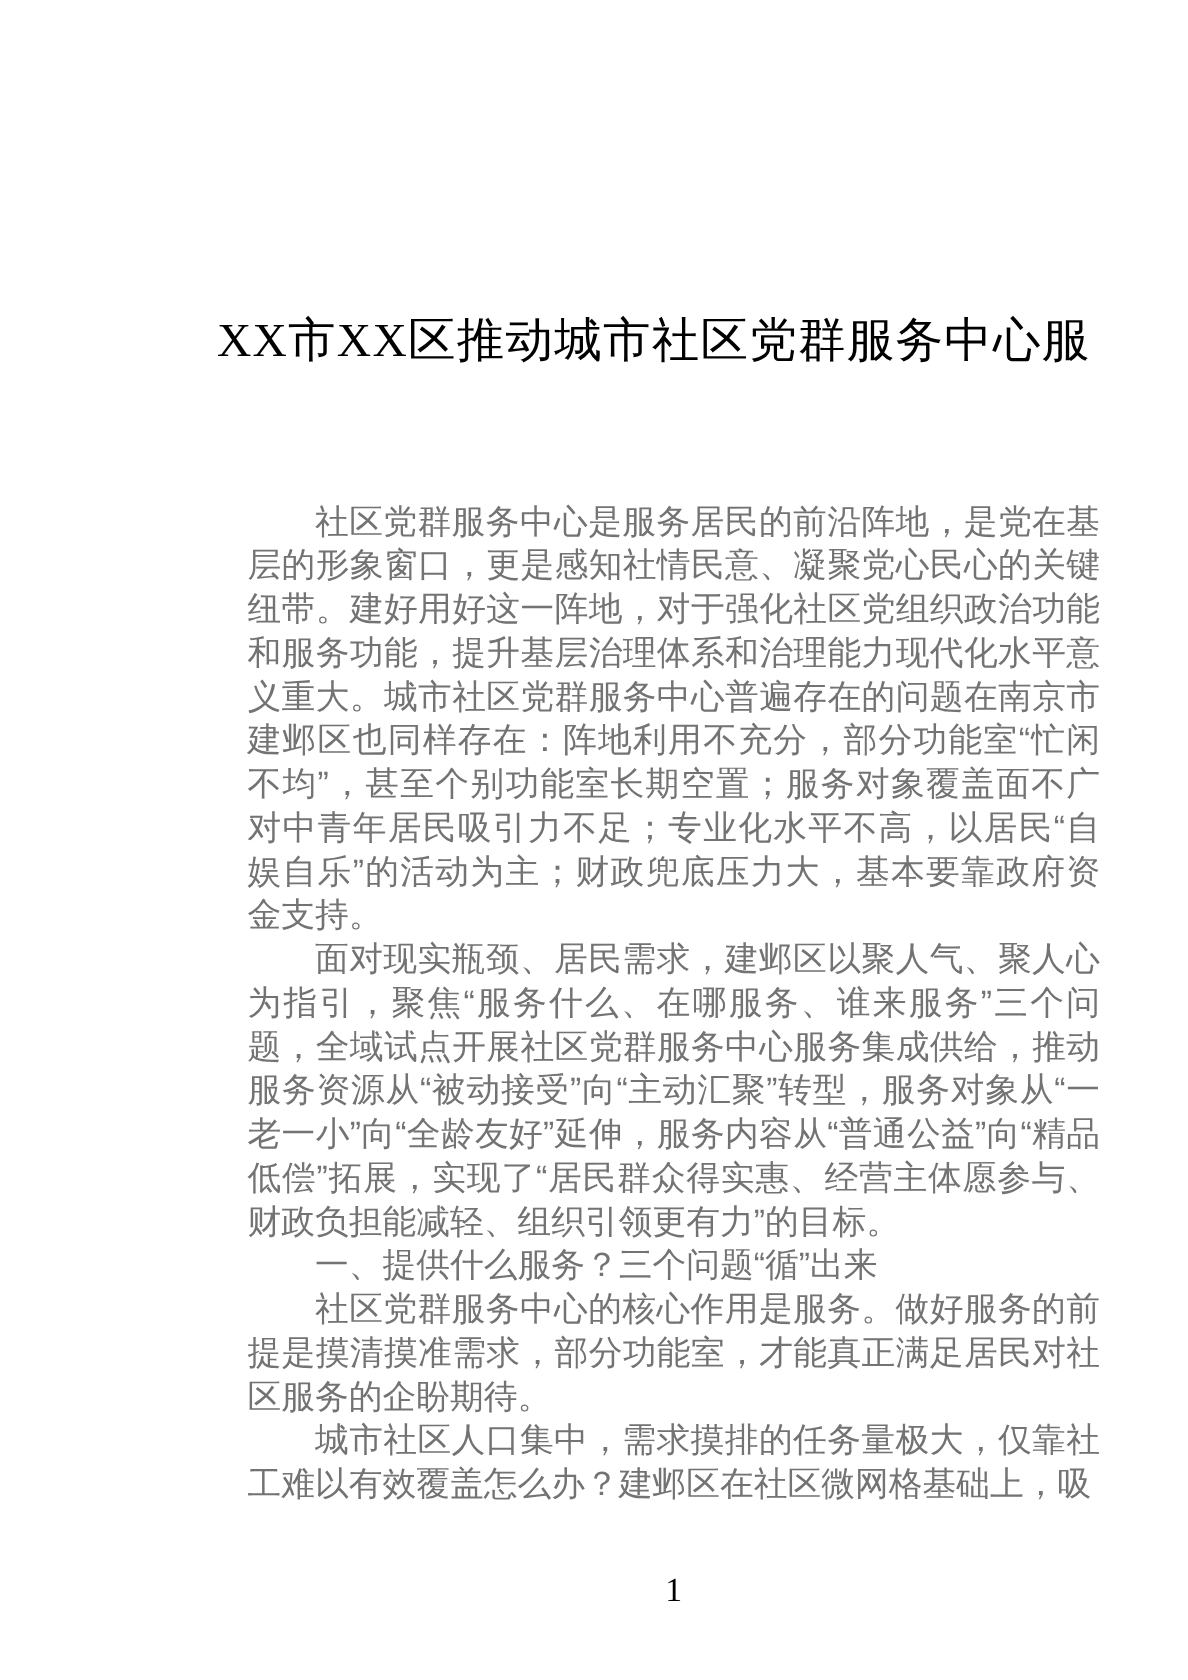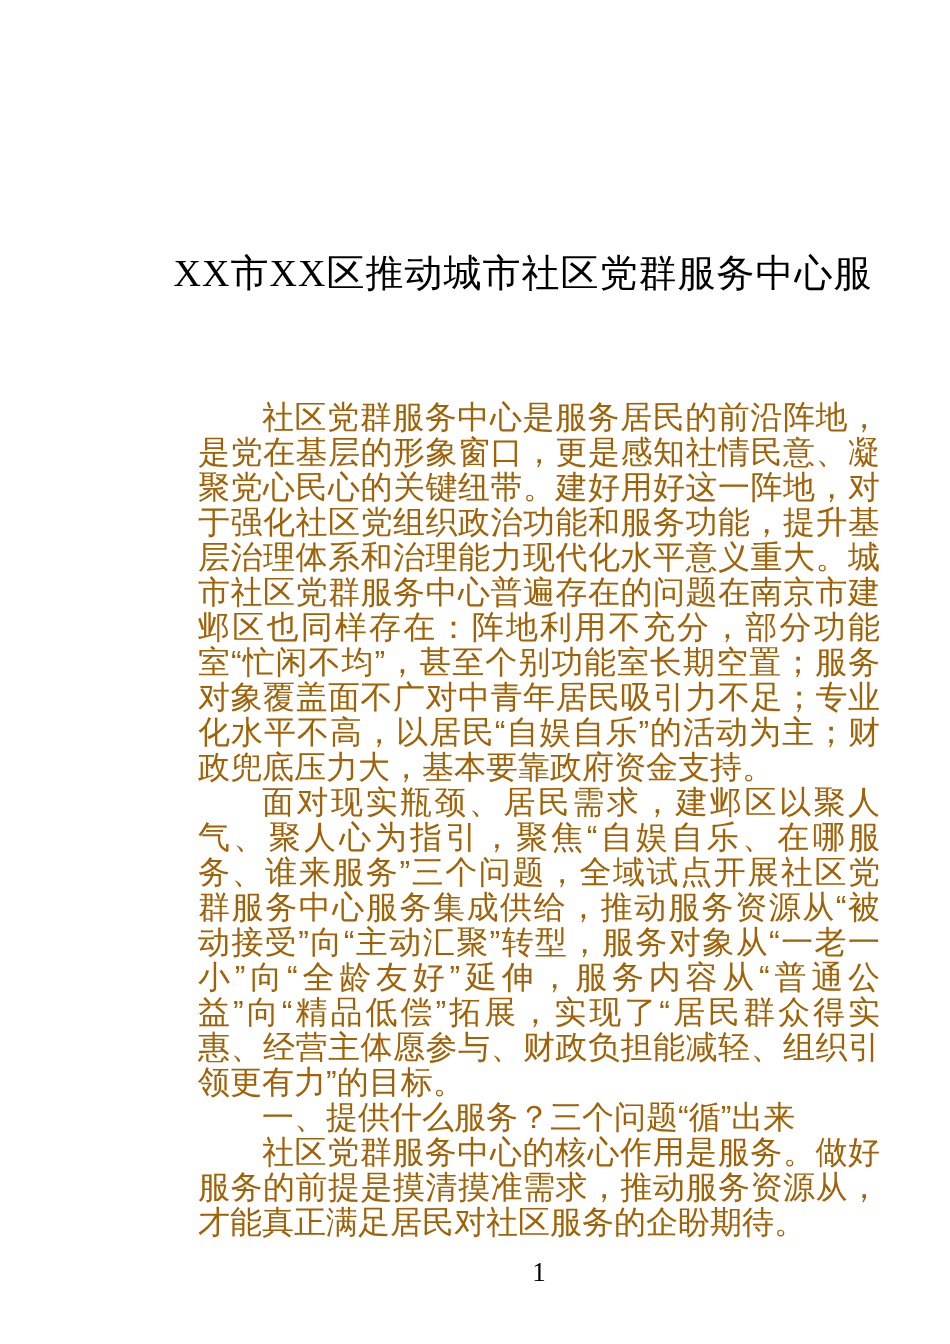--- a/index.html
+++ b/index.html
@@ -36,25 +36,25 @@
 
   .title-line {
     white-space: nowrap;
   }
 
   .doc-body {
     position: absolute;
     top: 336px;
     left: 134px;
     width: 682px;
-    font-size: 32px;
+    font-size: 27px;
     line-height: 35px;
     text-align: justify;
     text-justify: inter-character;
-    color: #a16207;
+    color: #737373;
   }
 
   .doc-body p {
     margin: 0;
     text-indent: 2em;
     word-break: normal;
     overflow-wrap: break-word;
   }
 
   .doc-body p.heading {
@@ -77,20 +77,21 @@
 <body>
 
 <div class="page">
 
   <div class="doc-title">
     <div class="title-line">XX市XX区推动城市社区党群服务中心服</div>
   </div>
 
   <div class="doc-body">
     <p>社区党群服务中心是服务居民的前沿阵地，是党在基层的形象窗口，更是感知社情民意、凝聚党心民心的关键纽带。建好用好这一阵地，对于强化社区党组织政治功能和服务功能，提升基层治理体系和治理能力现代化水平意义重大。城市社区党群服务中心普遍存在的问题在南京市建邺区也同样存在：阵地利用不充分，部分功能室“忙闲不均”，甚至个别功能室长期空置；服务对象覆盖面不广对中青年居民吸引力不足；专业化水平不高，以居民“自娱自乐”的活动为主；财政兜底压力大，基本要靠政府资金支持。</p>
-    <p>面对现实瓶颈、居民需求，建邺区以聚人气、聚人心为指引，聚焦“自娱自乐、在哪服务、谁来服务”三个问题，全域试点开展社区党群服务中心服务集成供给，推动服务资源从“被动接受”向“主动汇聚”转型，服务对象从“一老一小”向“全龄友好”延伸，服务内容从“普通公益”向“精品低偿”拓展，实现了“居民群众得实惠、经营主体愿参与、财政负担能减轻、组织引领更有力”的目标。</p>
+    <p>面对现实瓶颈、居民需求，建邺区以聚人气、聚人心为指引，聚焦“服务什么、在哪服务、谁来服务”三个问题，全域试点开展社区党群服务中心服务集成供给，推动服务资源从“被动接受”向“主动汇聚”转型，服务对象从“一老一小”向“全龄友好”延伸，服务内容从“普通公益”向“精品低偿”拓展，实现了“居民群众得实惠、经营主体愿参与、财政负担能减轻、组织引领更有力”的目标。</p>
     <p class="heading">一、提供什么服务？三个问题“循”出来</p>
-    <p>社区党群服务中心的核心作用是服务。做好服务的前提是摸清摸准需求，推动服务资源从，才能真正满足居民对社区服务的企盼期待。</p>
+    <p>社区党群服务中心的核心作用是服务。做好服务的前提是摸清摸准需求，部分功能室，才能真正满足居民对社区服务的企盼期待。</p>
+    <p>城市社区人口集中，需求摸排的任务量极大，仅靠社工难以有效覆盖怎么办？建邺区在社区微网格基础上，吸</p>
   </div>
 
   <div class="page-number">1</div>
 
 </div>
 
 </body></html>

